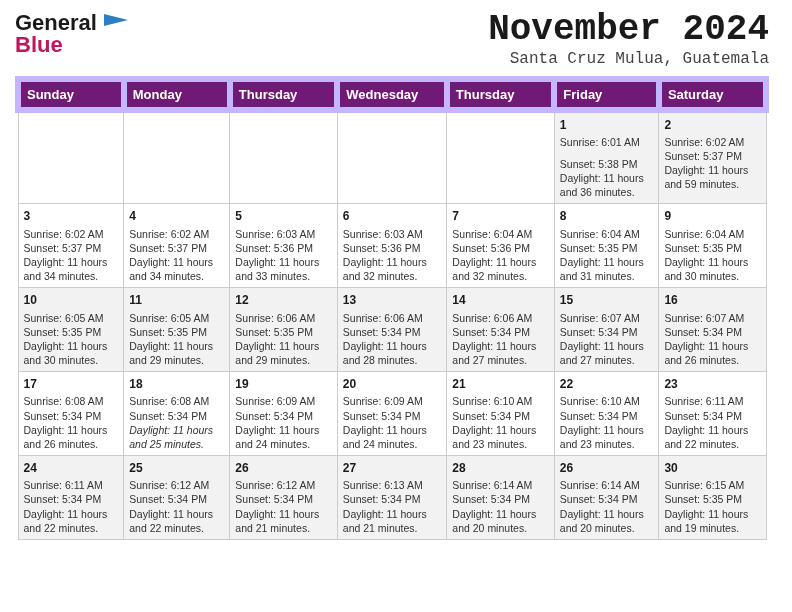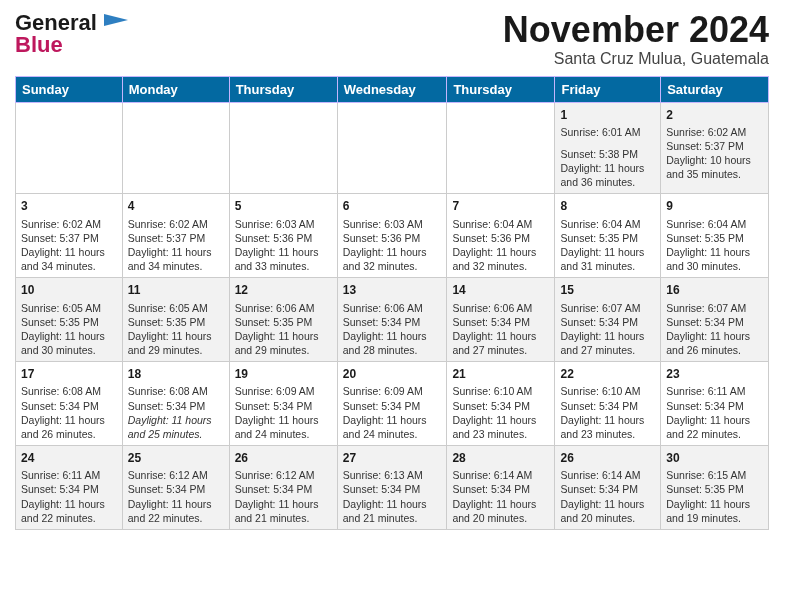--- a/index.html
+++ b/index.html
@@ -21,44 +21,45 @@
       align-items: flex-start;
       margin-bottom: 8px;
     }
     .logo {
       display: flex;
       flex-direction: column;
       align-items: flex-start;
     }
     .title-block {
       text-align: right;
+      font-family: Liberation Mono, monospace;
     }
     .month-title {
       font-size: 36px;
       font-weight: bold;
       color: #1a1a1a;
       line-height: 1.1;
     }
     .location-title {
       font-size: 16px;
       color: #444;
     }
     .calendar-table {
       width: 100%;
       border-collapse: collapse;
       border: 1px solid #ccc;
     }
     .calendar-table th {
-      background: #0369a1;
+      background: #701a75;
       color: #fff;
       text-align: left;
       padding: 5px 6px;
       font-size: 13px;
       font-weight: bold;
-      border: 1px solid #c4b5fd;
+      border: 6px solid #c4b5fd;
     }
     .calendar-table td {
       vertical-align: top;
       border: 1px solid #ccc;
       padding: 4px 5px;
       width: 113px;
       min-height: 70px;
       background: #fff;
       font-size: 10.5px;
       color: #333;
@@ -126,21 +127,21 @@
           <td>
             <span class="day-num">1</span>
             <span style="display: block;">Sunrise: 6:01 AM</span>
             <span style="display: block; margin-top: 8px;">Sunset: 5:38 PM</span>
             <span style="display: block;">Daylight: 11 hours and 36 minutes.</span>
           </td>
           <td>
             <span class="day-num">2</span>
             <span style="display: block;">Sunrise: 6:02 AM</span>
             <span style="display: block;">Sunset: 5:37 PM</span>
-            <span style="display: block;">Daylight: 10 hours and 35 minutes.</span>
+            <span style="display: block;">Daylight: 11 hours and 59 minutes.</span>
           </td>
         </tr>
         <tr class="row-even">
           <td>
             <span class="day-num">3</span>
             <span style="display: block;">Sunrise: 6:02 AM</span>
             <span style="display: block;">Sunset: 5:37 PM</span>
             <span style="display: block;">Daylight: 11 hours and 34 minutes.</span>
           </td>
           <td>

